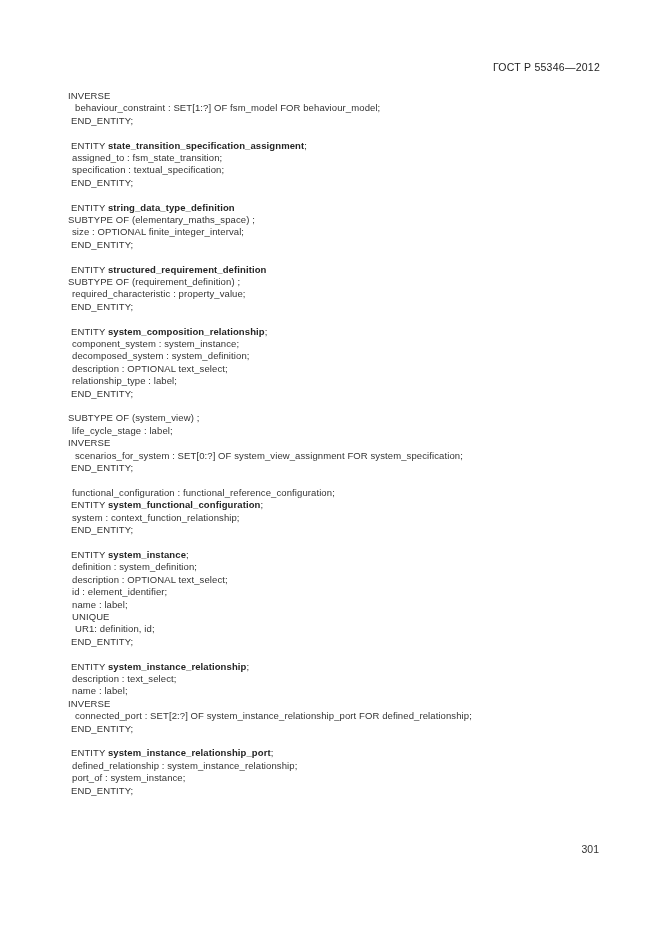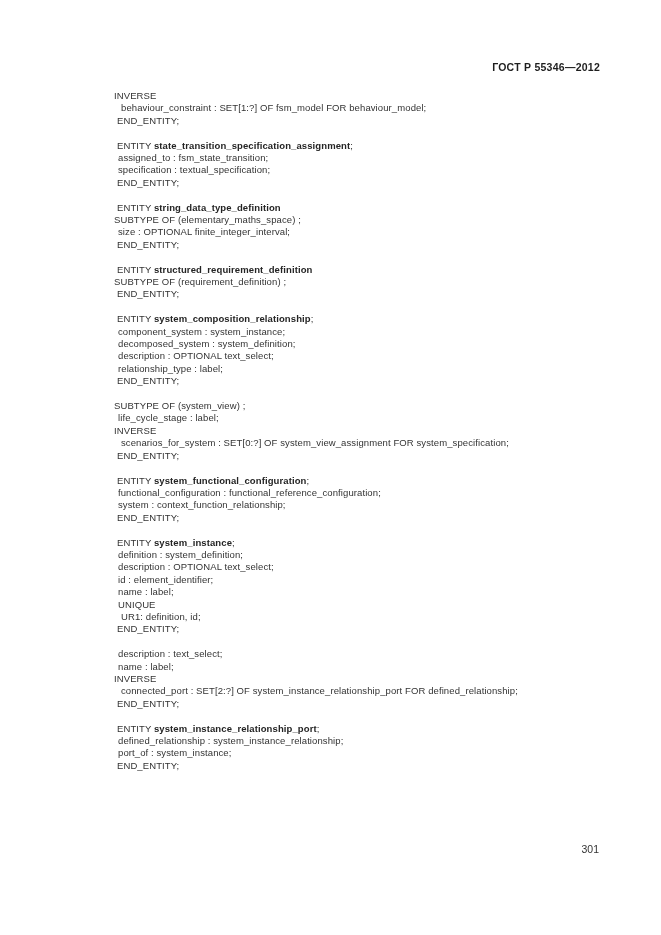--- a/index.html
+++ b/index.html
@@ -13,36 +13,35 @@
   }
   .page {
     position: absolute;
     inset: 0;
     background: #ffffff;
   }
   .std-number {
     position: absolute;
     top: 61px;
     right: 61px;
-    font-weight: bold;
+    font-weight: normal;
     font-size: 10.5px;
     letter-spacing: 0.25px;
     color: #1e1e1e;
     white-space: nowrap;
   }
   .content {
     position: absolute;
     left: 63px;
     top: 90px;
     right: 30px;
     font-size: 9.5px;
     line-height: 12.4px;
     letter-spacing: 0.1px;
     color: #333333;
-    margin-left: 46px;
   }
   .entity-block { margin-bottom: 12.4px; }
   .code-line { white-space: pre; }
   .indent-0 { padding-left: 8px; }
   .indent-1 { padding-left: 5px; }
   .indent-2 { padding-left: 9px; }
   .indent-3 { padding-left: 12px; }
   .seg-bold { font-weight: bold; color: #242424; }
   .page-number {
     position: absolute;
@@ -72,54 +71,56 @@
       </div>
       <div class="entity-block">
         <div class="code-line indent-0"><span>ENTITY </span><span class="seg-bold">string_data_type_definition</span></div>
         <div class="code-line indent-1"><span>SUBTYPE OF (elementary_maths_space) ;</span></div>
         <div class="code-line indent-2"><span>size : OPTIONAL finite_integer_interval;</span></div>
         <div class="code-line indent-0"><span>END_ENTITY;</span></div>
       </div>
       <div class="entity-block">
         <div class="code-line indent-0"><span>ENTITY </span><span class="seg-bold">structured_requirement_definition</span></div>
         <div class="code-line indent-1"><span>SUBTYPE OF (requirement_definition) ;</span></div>
+        <div class="code-line indent-2"><span>required_characteristic : property_value;</span></div>
         <div class="code-line indent-0"><span>END_ENTITY;</span></div>
       </div>
       <div class="entity-block">
         <div class="code-line indent-0"><span>ENTITY </span><span class="seg-bold">system_composition_relationship</span><span>;</span></div>
         <div class="code-line indent-2"><span>component_system : system_instance;</span></div>
         <div class="code-line indent-2"><span>decomposed_system : system_definition;</span></div>
         <div class="code-line indent-2"><span>description : OPTIONAL text_select;</span></div>
         <div class="code-line indent-2"><span>relationship_type : label;</span></div>
         <div class="code-line indent-0"><span>END_ENTITY;</span></div>
       </div>
       <div class="entity-block">
         <div class="code-line indent-1"><span>SUBTYPE OF (system_view) ;</span></div>
         <div class="code-line indent-2"><span>life_cycle_stage : label;</span></div>
         <div class="code-line indent-1"><span>INVERSE</span></div>
         <div class="code-line indent-3"><span>scenarios_for_system : SET[0:?] OF system_view_assignment FOR system_specification;</span></div>
         <div class="code-line indent-0"><span>END_ENTITY;</span></div>
       </div>
       <div class="entity-block">
+        <div class="code-line indent-2"><span>functional_configuration : functional_reference_configuration;</span></div>
         <div class="code-line indent-0"><span>ENTITY </span><span class="seg-bold">system_functional_configuration</span><span>;</span></div>
-        <div class="code-line indent-2"><span>functional_configuration : functional_reference_configuration;</span></div>
         <div class="code-line indent-2"><span>system : context_function_relationship;</span></div>
         <div class="code-line indent-0"><span>END_ENTITY;</span></div>
       </div>
       <div class="entity-block">
         <div class="code-line indent-0"><span>ENTITY </span><span class="seg-bold">system_instance</span><span>;</span></div>
         <div class="code-line indent-2"><span>definition : system_definition;</span></div>
         <div class="code-line indent-2"><span>description : OPTIONAL text_select;</span></div>
         <div class="code-line indent-2"><span>id : element_identifier;</span></div>
         <div class="code-line indent-2"><span>name : label;</span></div>
         <div class="code-line indent-2"><span>UNIQUE</span></div>
         <div class="code-line indent-3"><span>UR1: definition, id;</span></div>
         <div class="code-line indent-0"><span>END_ENTITY;</span></div>
       </div>
       <div class="entity-block">
+        <div class="code-line indent-0"><span>ENTITY </span><span class="seg-bold">system_instance_relationship</span><span>;</span></div>
         <div class="code-line indent-2"><span>description : text_select;</span></div>
         <div class="code-line indent-2"><span>name : label;</span></div>
         <div class="code-line indent-1"><span>INVERSE</span></div>
         <div class="code-line indent-3"><span>connected_port : SET[2:?] OF system_instance_relationship_port FOR defined_relationship;</span></div>
         <div class="code-line indent-0"><span>END_ENTITY;</span></div>
       </div>
       <div class="entity-block">
         <div class="code-line indent-0"><span>ENTITY </span><span class="seg-bold">system_instance_relationship_port</span><span>;</span></div>
         <div class="code-line indent-2"><span>defined_relationship : system_instance_relationship;</span></div>
         <div class="code-line indent-2"><span>port_of : system_instance;</span></div>

